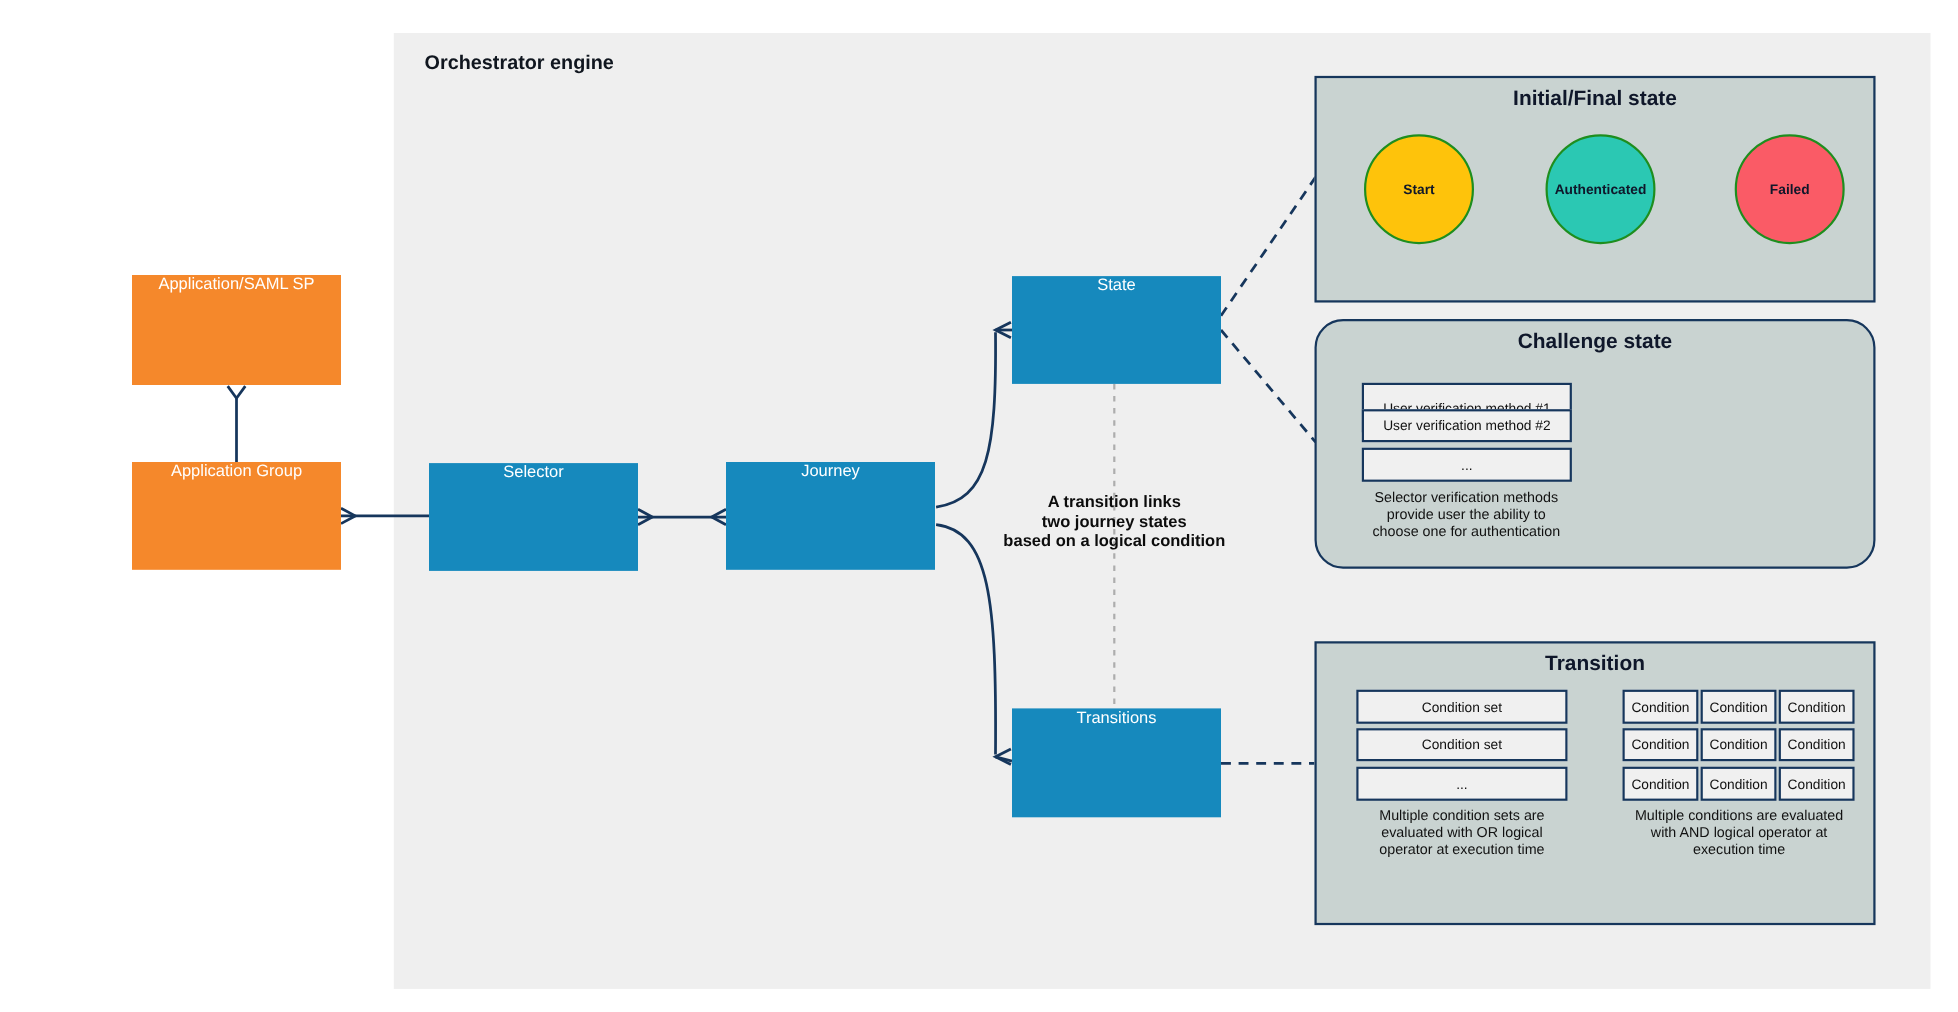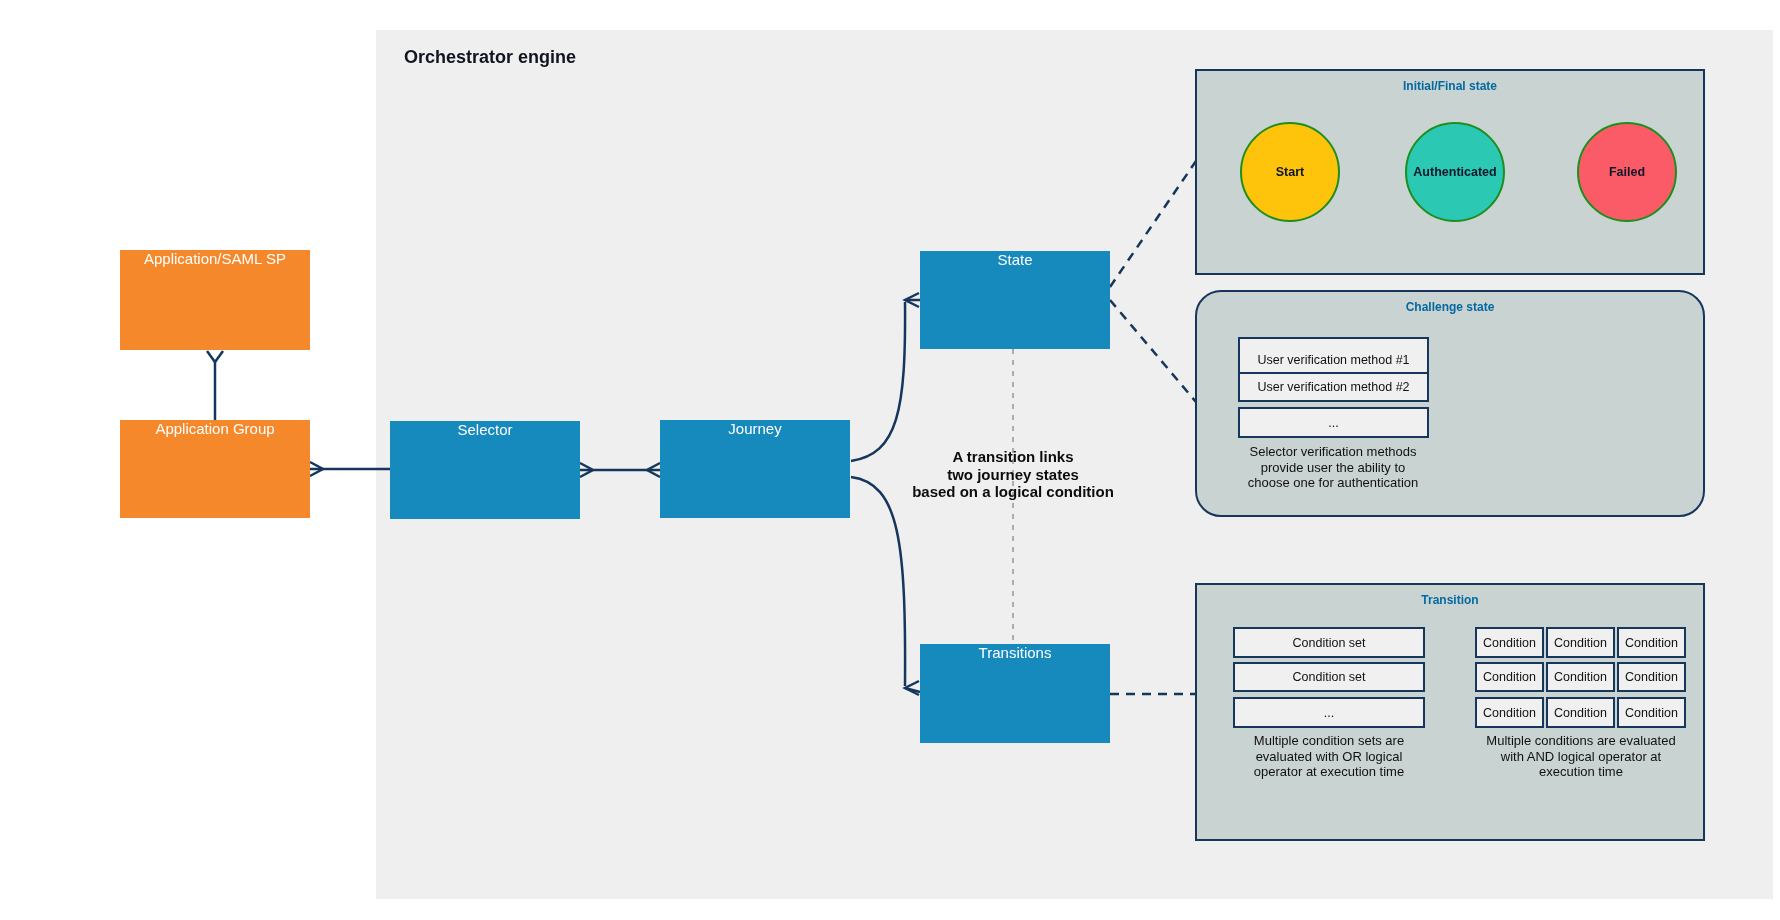--- a/index.html
+++ b/index.html
@@ -1,49 +1,49 @@
 <!DOCTYPE html>
 <html><head>
 <meta charset="utf-8">
 <style>
   html,body{margin:0;padding:0;background:#fff;}
   .stage{position:relative;width:1780px;height:920px;background:#ffffff;overflow:hidden;
          font-family:"Liberation Sans", sans-serif;}
-  .engine{position:absolute;left:376px;top:30px;width:1397px;height:869px;background:#EFEFEF;}
+  .engine{position:absolute;left:358px;top:30px;width:1397px;height:869px;background:#EFEFEF;}
   .engine-title{position:absolute;left:28px;top:17px;font-size:18px;font-weight:bold;color:#10161f;}
   .node{position:absolute;display:flex;align-items:flex-start;justify-content:center;
         color:#ffffff;font-size:15px;text-align:center;}
   .node.orange{background:#F5882B;}
   .node.blue{background:#1689BD;}
   .n-app-saml{left:120px;top:250px;width:190px;height:100px;}
   .n-app-group{left:120px;top:420px;width:190px;height:98px;}
   .n-selector{left:390px;top:421px;width:190px;height:98px;}
   .n-journey{left:660px;top:420px;width:190px;height:98px;}
   .n-state{left:920px;top:251px;width:190px;height:98px;}
   .n-transitions{left:920px;top:644px;width:190px;height:99px;}
   svg.wires{position:absolute;left:0;top:0;width:1780px;height:920px;pointer-events:none;}
   .annotation{position:absolute;left:860px;top:448px;width:306px;text-align:center;
               font-size:15px;font-weight:bold;color:#0c0c0c;line-height:17.5px;}
   .panel{position:absolute;left:1195px;width:510px;background:#C9D3D1;border:2.5px solid #16365C;
          box-sizing:border-box;}
   .p-initial{top:69px;height:206px;}
   .p-challenge{top:290px;height:227px;border-radius:26px;}
   .p-transition{top:583px;height:258px;}
   .panel-title{position:absolute;left:0;right:0;top:8px;text-align:center;
-               font-size:12px;font-weight:bold;color:#0369a1;}
+               font-size:19px;font-weight:bold;color:#0f172a;}
   .circle{position:absolute;width:100px;height:100px;border-radius:50%;
           border:2.5px solid #1E8E1E;box-sizing:border-box;display:flex;align-items:center;
           justify-content:center;font-size:12.5px;font-weight:bold;color:#0f172a;text-align:center;}
   .c-start{left:43px;top:51px;}
   .c-auth{left:208px;top:51px;}
   .c-failed{left:380px;top:51px;}
   .item-box{position:absolute;background:#F0F0F0;border:2px solid #16365C;box-sizing:border-box;
             display:flex;align-items:center;justify-content:center;font-size:12.5px;color:#111;}
   .caption{position:absolute;text-align:center;font-size:13px;line-height:15.5px;color:#111;}
-  .m1{left:41px;top:45px;width:191px;height:45px;justify-content:center;}
+  .m1{left:41px;top:56px;width:191px;height:45px;justify-content:center;}
   .m2{left:41px;top:80px;width:191px;height:30px;}
   .m3{left:41px;top:115px;width:191px;height:31px;}
   .challenge-cap{left:1px;top:152px;width:270px;}
   .cs1{left:36px;top:42px;width:192px;height:31px;}
   .cs2{left:36px;top:77px;width:192px;height:30px;}
   .cs3{left:36px;top:112px;width:192px;height:31px;}
   .or-cap{left:-3px;top:148px;width:270px;}
   .and-cap{left:249px;top:148px;width:270px;}
   .cond{width:69px;}
   .r1{top:42px;height:31px;} .r2{top:77px;height:30px;} .r3{top:112px;height:31px;}

